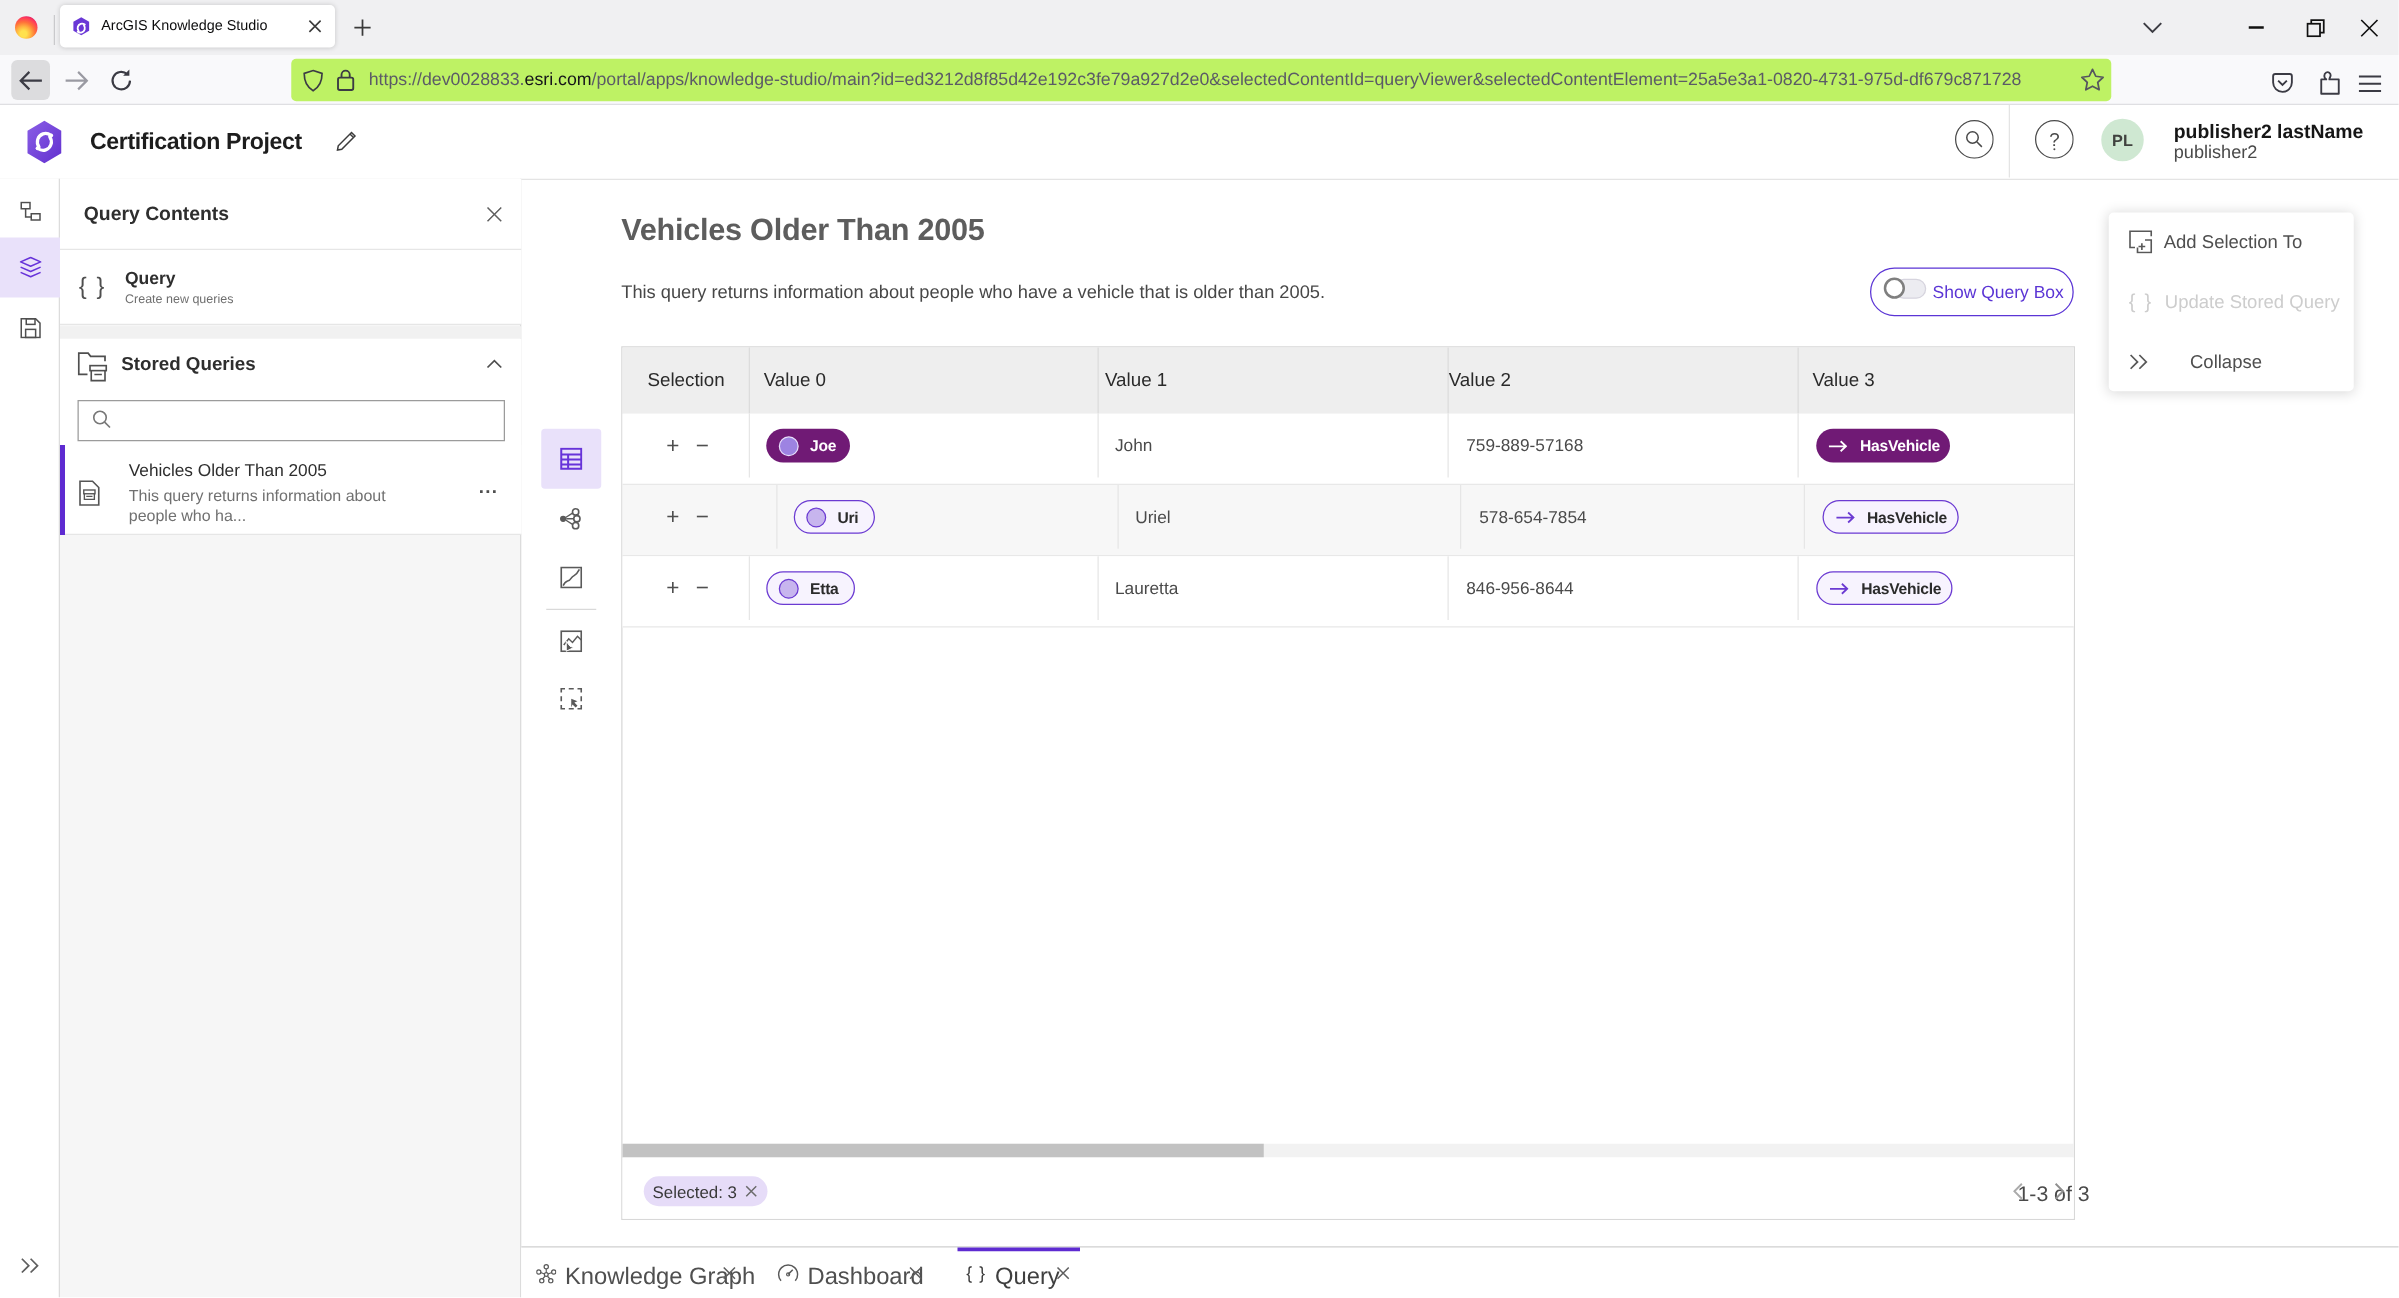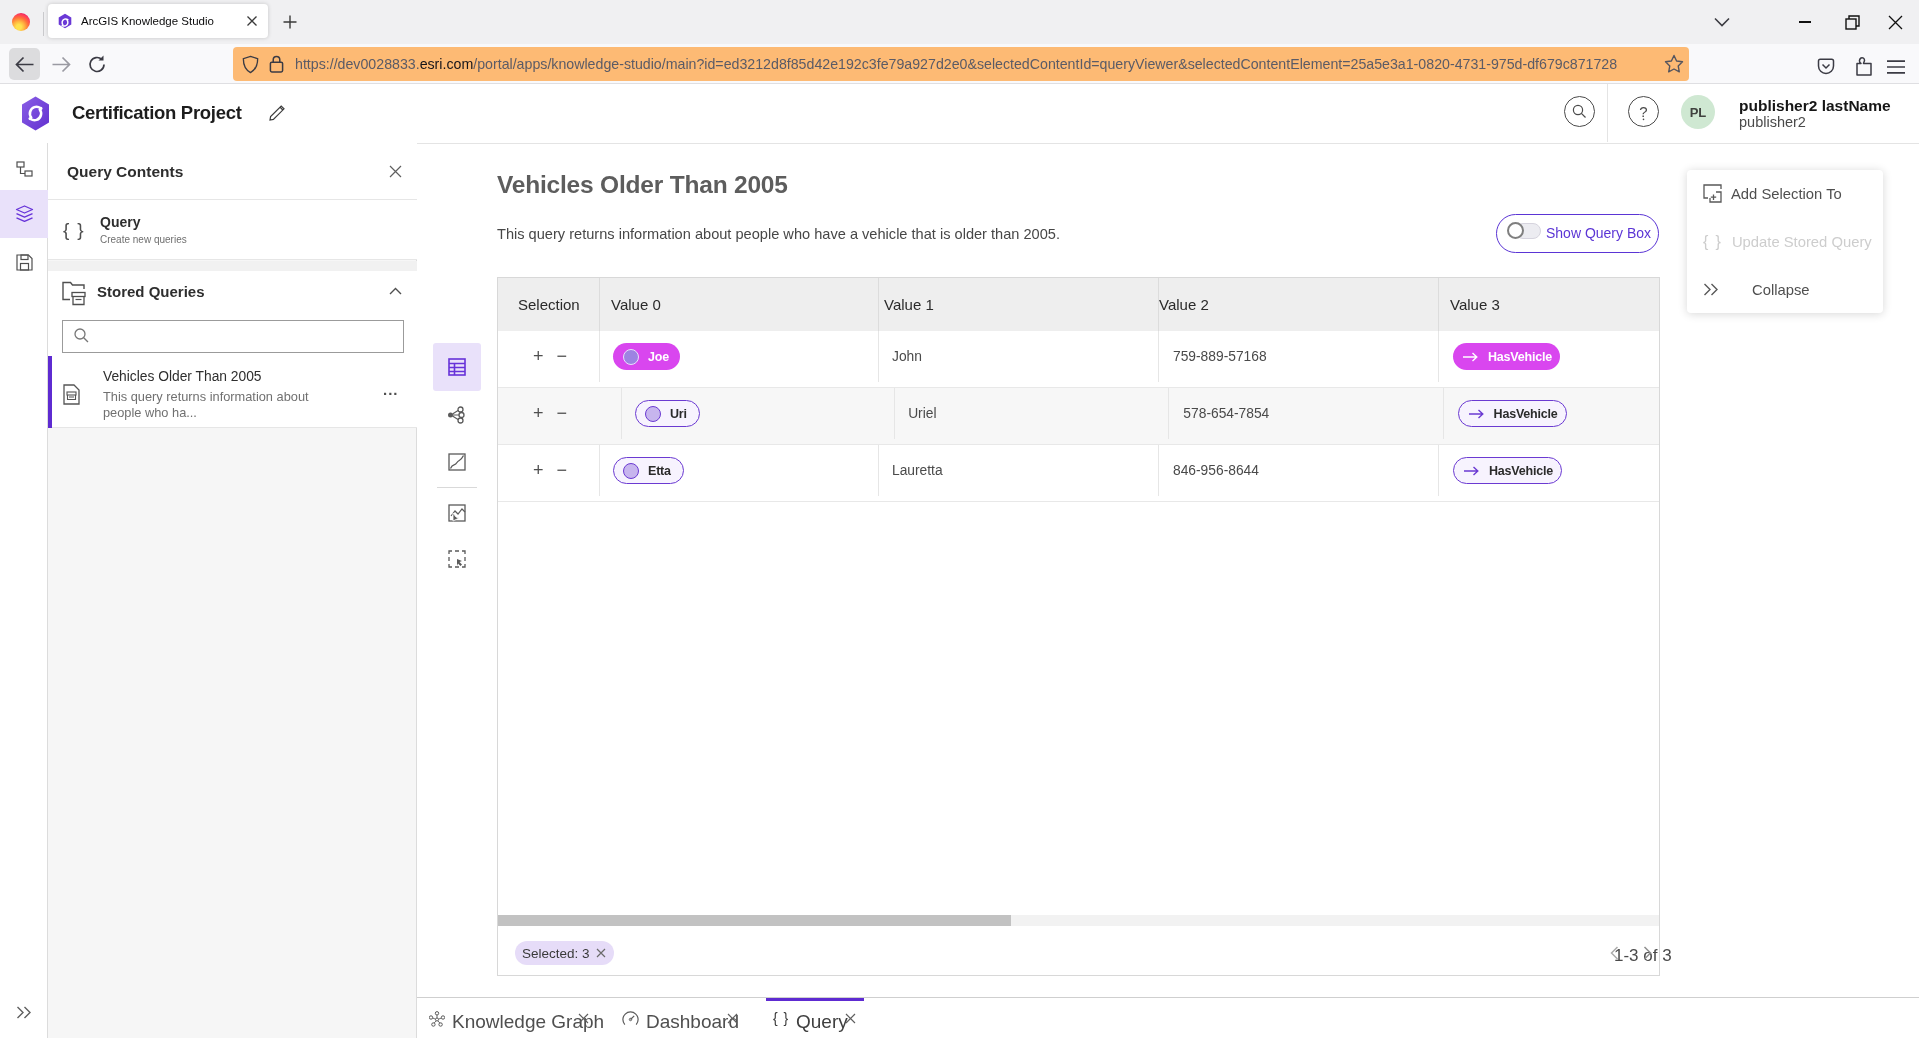--- a/index.html
+++ b/index.html
@@ -5,21 +5,21 @@
 * { margin:0; padding:0; box-sizing:border-box; }
 html,body { width:1919px; height:1038px; font-family:"Liberation Sans",sans-serif; background:#ffffff; overflow:hidden; position:relative; }
 .abs { position:absolute; }
 svg { display:block; }
 
 #tabstrip { left:0; top:0; width:1919px; height:44px; background:#f0f0f2; }
 #tab { left:48px; top:4px; width:220px; height:34px; background:#fff; border-radius:4px; box-shadow:0 0 4px rgba(0,0,0,.18); display:flex; align-items:center; }
 #tabtitle { font-size:11.5px; color:#0c0c0d; margin-left:8px; white-space:nowrap; }
 #navbar { left:0; top:44px; width:1919px; height:40px; background:#f9f9fb; border-bottom:1px solid #dfdfe2; }
 #backbtn { left:9px; top:48px; width:31px; height:32px; background:#dcdcde; border-radius:5px; }
-#urlbar { left:233px; top:47px; width:1456px; height:34px; background:#fdba74; border-radius:4px; display:flex; align-items:center; }
+#urlbar { left:233px; top:47px; width:1456px; height:34px; background:#bef264; border-radius:4px; display:flex; align-items:center; }
 #urlbar > * { flex:none; }
 #urltext { font-size:14.2px; color:#5b5b66; white-space:nowrap; letter-spacing:0px; }
 #urltext b { color:#15141a; font-weight:normal; }
 
 #appheader { left:0; top:84px; width:1919px; height:60px; background:#fff; border-bottom:1px solid #e4e4e4; }
 #apptitle { left:72px; top:102px; font-size:18.5px; font-weight:600; color:#1d1d1d; letter-spacing:-0.3px; }
 #hdrsep { left:1607px; top:84px; width:1px; height:58px; background:#e4e4e4; }
 #avatar { left:1681px; top:95px; width:34px; height:34px; border-radius:50%; background:#cfe8d2; display:flex; align-items:center; justify-content:center; font-size:13px; font-weight:bold; color:#40423f; }
 #uname1 { left:1739px; top:97px; font-size:15.5px; font-weight:bold; color:#161616; }
 #uname2 { left:1739px; top:114px; font-size:14.5px; color:#4a4a4a; }
@@ -44,21 +44,21 @@
 #showqbtext { left:1546px; top:225px; font-size:14px; color:#5b35d5; }
 
 #tablebox { left:497px; top:277px; width:1163px; height:699px; border:1px solid #d8d8d8; background:#fff; }
 #thead { left:498px; top:278px; width:1161px; height:53px; background:#eeeeee; display:flex; }
 .th { font-size:15px; color:#2a2a2a; display:flex; align-items:center; }
 .row { left:498px; width:1161px; height:57px; display:flex; background:#fff; border-bottom:1px solid #e8e8e8; padding-bottom:5px; }
 .cell { display:flex; align-items:center; position:relative; height:100%; }
 .colline { position:absolute; top:0; bottom:0; width:1px; background:#e6e6e6; }
 .plusminus { font-size:18px; color:#4f4f4f; }
 .valtext { font-size:13.8px; color:#4a4a4a; }
-.pill-solid { background:#d946ef; color:#fff; border-radius:14px; height:27px; display:inline-flex; align-items:center; font-size:12.5px; font-weight:bold; letter-spacing:-0.2px; }
+.pill-solid { background:#701a75; color:#fff; border-radius:14px; height:27px; display:inline-flex; align-items:center; font-size:12.5px; font-weight:bold; letter-spacing:-0.2px; }
 .pill-outline { background:#f7f3fe; color:#2b2b2b; border:1.5px solid #6b3ad2; border-radius:14px; height:27px; display:inline-flex; align-items:center; font-size:12.5px; font-weight:bold; letter-spacing:-0.2px; }
 .dot-solid { width:16px; height:16px; border-radius:50%; background:#9d83e2; border:1.5px solid #e8e0fb; margin-left:10px; margin-right:9px; }
 .dot-outline { width:16px; height:16px; border-radius:50%; background:#c7b5ee; border:1.5px solid #6b3ad2; margin-left:9px; margin-right:9px; }
 #hscroll-track { left:498px; top:915px; width:1161px; height:11px; background:#f2f2f2; }
 #hscroll-thumb { left:498px; top:915px; width:513px; height:11px; background:#c2c2c2; }
 #tfoot { left:498px; top:926px; width:1161px; height:49px; background:#fff; }
 #selchip { left:515px; top:941px; height:24px; border-radius:12px; background:#e6dcf8; display:inline-flex; align-items:center; padding:0 8px 0 7px; font-size:13.5px; color:#393939; }
 #pag { left:1614px; top:946px; font-size:17px; color:#4a4a4a; }
 
 #btabs { left:417px; top:997px; width:1502px; height:41px; background:#fff; border-top:1px solid #cfcfcf; }

